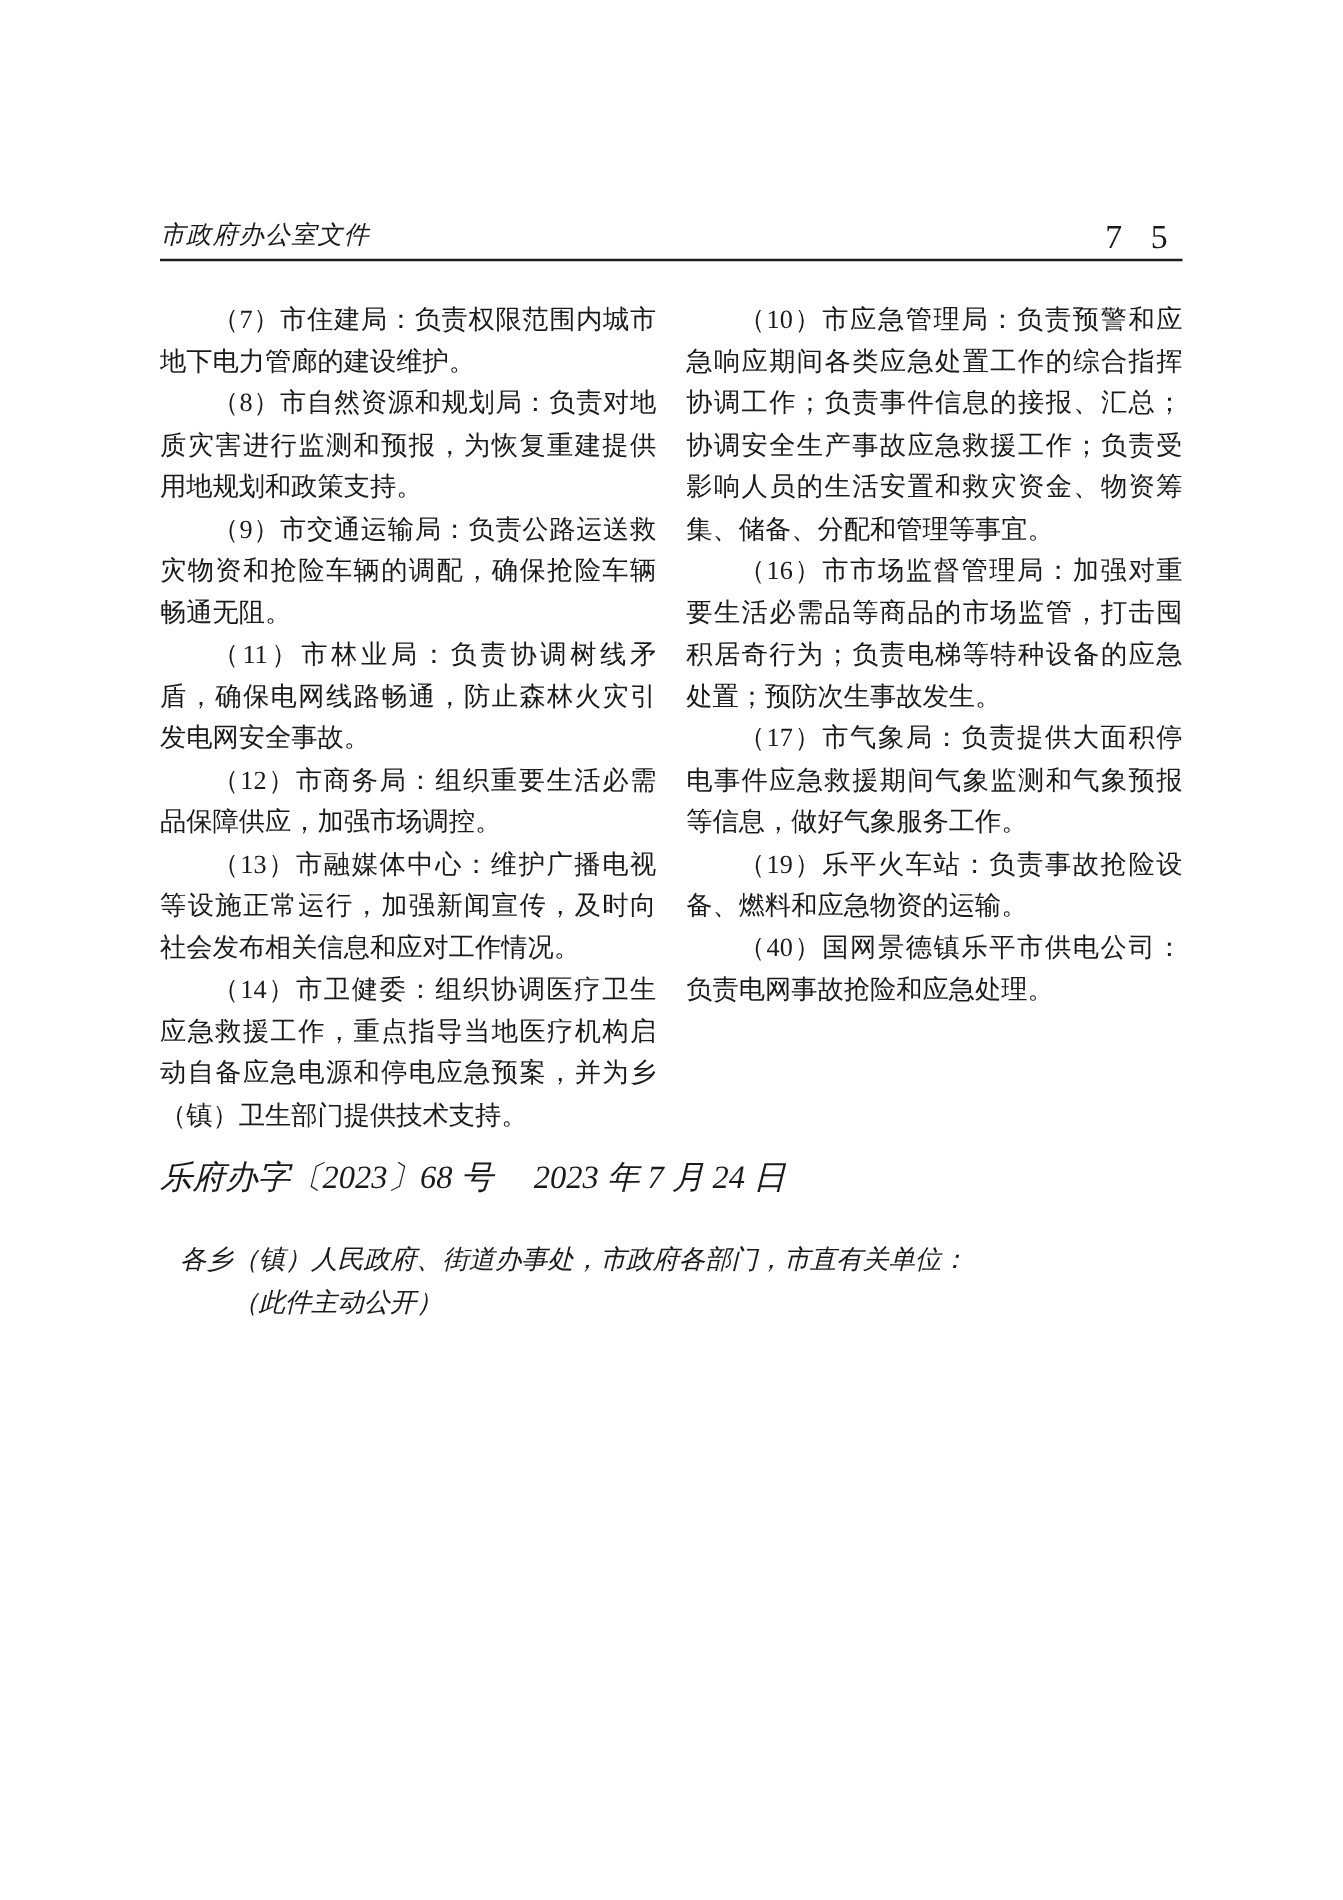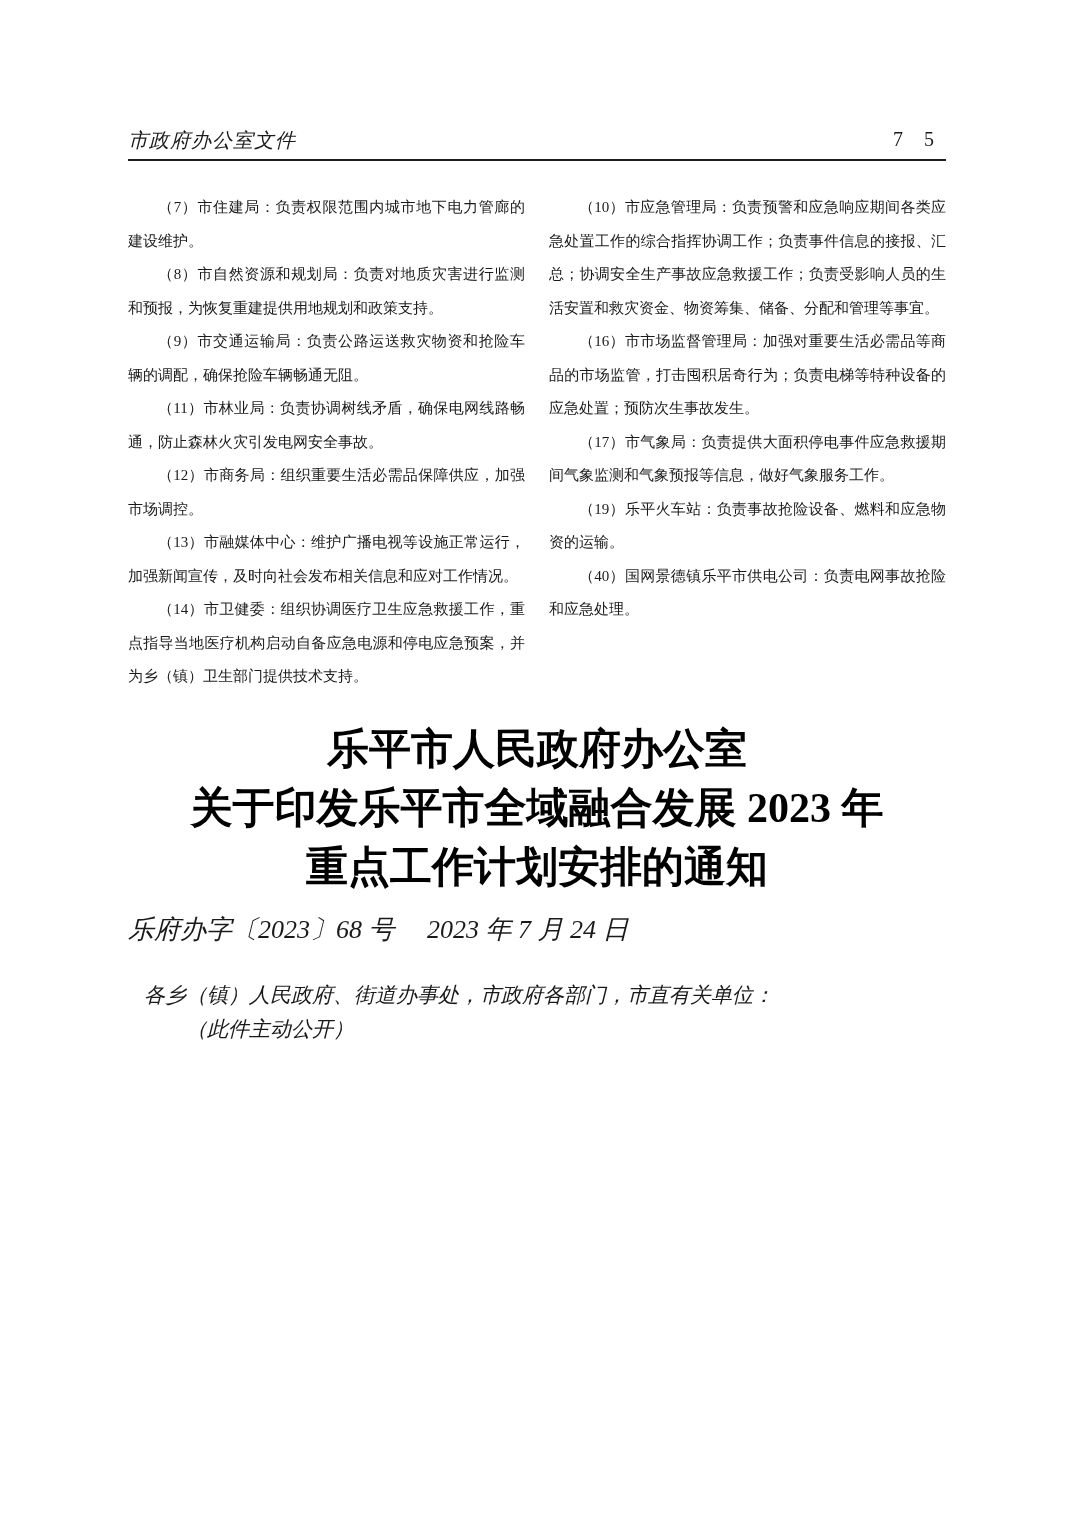--- a/index.html
+++ b/index.html
@@ -17,47 +17,48 @@
     padding: 128px 128px 0 128px;
     color: #1a1a1a;
     font-family: "Liberation Serif", "DejaVu Serif", serif;
     overflow: hidden;
   }
 
   
   .page-header {
     display: flex;
     justify-content: space-between;
-    align-items: flex-start;
+    align-items: flex-end;
     border-bottom: 2px solid #1c1c1c;
     padding-bottom: 7px;
+    margin-top: 48px;
   }
   .header-doc-type {
     font-style: italic;
     font-size: 20px;
     line-height: 24px;
     letter-spacing: 1px;
   }
   .header-page-num {
-    font-size: 20px;
+    font-size: 27px;
     line-height: 22px;
     letter-spacing: 8px;
     padding-right: 4px;
   }
 
   
   .columns {
     display: flex;
     justify-content: space-between;
     margin-top: 30px;
   }
   .col { width: 397px; }
   .col p {
     margin: 0;
-    font-size: 15px;
+    font-size: 21px;
     line-height: 33.5px;
     text-align: justify;
     text-justify: inter-ideograph;
     text-indent: 2em;
   }
 
   
   .title-block {
     margin-top: 26px;
     text-align: center;
@@ -115,25 +116,20 @@
     </div>
     <div class="col">
       <p>（10）市应急管理局：负责预警和应急响应期间各类应急处置工作的综合指挥协调工作；负责事件信息的接报、汇总；协调安全生产事故应急救援工作；负责受影响人员的生活安置和救灾资金、物资筹集、储备、分配和管理等事宜。</p>
       <p>（16）市市场监督管理局：加强对重要生活必需品等商品的市场监管，打击囤积居奇行为；负责电梯等特种设备的应急处置；预防次生事故发生。</p>
       <p>（17）市气象局：负责提供大面积停电事件应急救援期间气象监测和气象预报等信息，做好气象服务工作。</p>
       <p>（19）乐平火车站：负责事故抢险设备、燃料和应急物资的运输。</p>
       <p>（40）国网景德镇乐平市供电公司：负责电网事故抢险和应急处理。</p>
     </div>
   </section>
 
-  <section class="title-block">
-    <div>乐平市人民政府办公室</div>
-    <div>关于印发乐平市全域融合发展 2023 年</div>
-    <div>重点工作计划安排的通知</div>
-  </section>
 
   <div class="doc-line">
     <span class="ref">乐府办字〔2023〕68 号</span>
     <span class="date">2023 年 7 月 24 日</span>
   </div>
 
   <section class="letter">
     <p>各乡（镇）人民政府、街道办事处，市政府各部门，市直有关单位：</p>
     <p class="indent">（此件主动公开）</p>
   </section>

